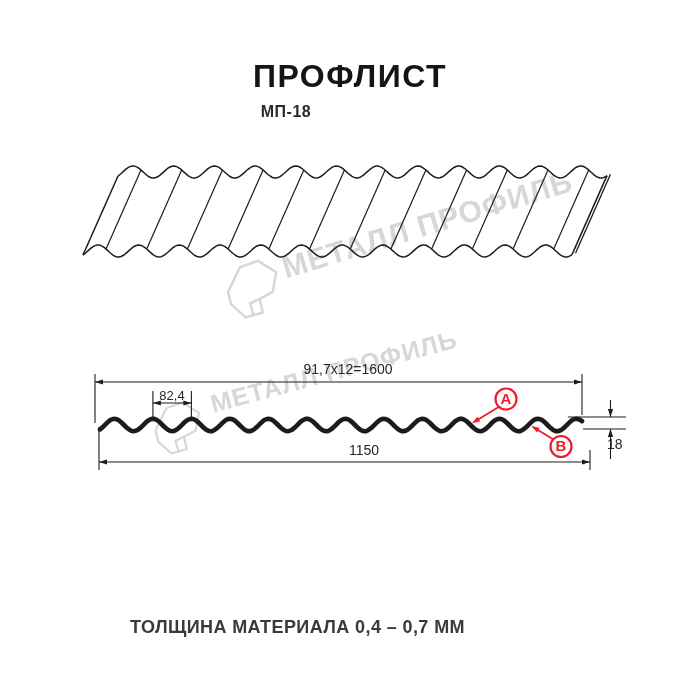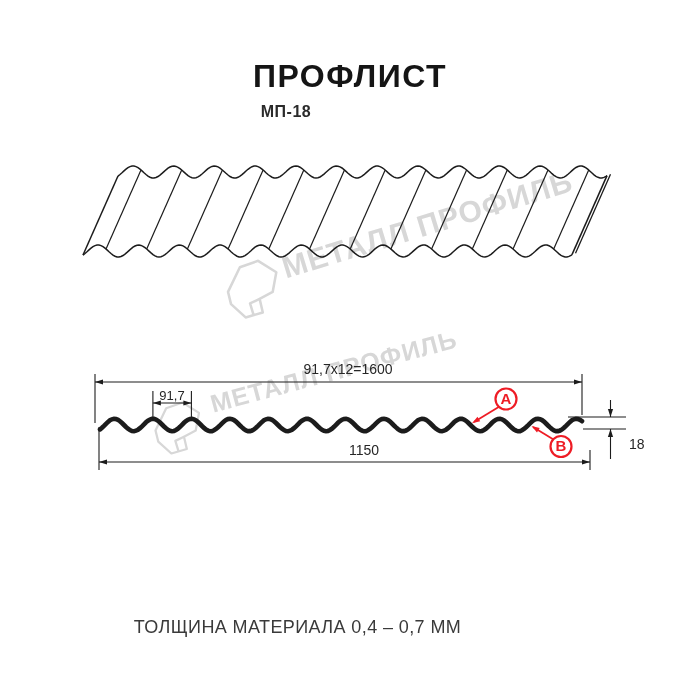--- a/index.html
+++ b/index.html
@@ -18,21 +18,21 @@
   .wm-logo1{left:220px;top:258px;width:66px;height:60px;transform:rotate(-8deg);}
   .wm-logo2{left:149px;top:400px;width:58px;height:54px;transform:rotate(-8deg);}
   #gfx{position:absolute;left:0;top:0;z-index:2;pointer-events:none;}
   .dim-label{position:absolute;z-index:3;font-size:14px;color:#262626;white-space:nowrap;
          transform:translate(-50%,-50%);}
   .dim-label.small{font-size:13px;}
   .dim-label.left-anchor{transform:translate(0,-50%);}
   .circ-label{position:absolute;z-index:3;font-size:15px;font-weight:600;
          transform:translate(-50%,-52%);}
   .footer{position:absolute;left:0;top:617px;width:595px;text-align:center;
-         font-size:18px;font-weight:400;letter-spacing:.4px;color:#3a3a3a;}
+         font-size:18px;font-weight:700;letter-spacing:.4px;color:#3a3a3a;}
 </style>
 </head>
 <body>
 
 <div class="stage">
 
   <h1 class="title">ПРОФЛИСТ</h1>
   <div class="subtitle">МП-18</div>
 
   <div class="wm">
@@ -93,21 +93,21 @@
       <path d="M610.5,429L607.9,437.0L613.1,437.0Z" fill="#1c1c1c" stroke="none"></path>
       <circle cx="506" cy="399" r="10.5" stroke="#ee1c25" stroke-width="2.2" fill="none"></circle>
       <circle cx="561" cy="446.5" r="10.5" stroke="#ee1c25" stroke-width="2.2" fill="none"></circle>
       <path d="M499.5,406.5L474,422" stroke="#ee1c25" stroke-width="1.8" fill="none"></path>
       <path d="M472,423.2L480.2,421.3L477.5,416.8Z" fill="#ee1c25" stroke="none"></path>
       <path d="M553.5,439.5L533,427" stroke="#ee1c25" stroke-width="1.8" fill="none"></path>
       <path d="M531.5,426L537.0,432.4L539.7,427.9Z" fill="#ee1c25" stroke="none"></path>
     </svg>
 
   <span class="dim-label" style="left:348px;top:369px;">91,7x12=1600</span>
-  <span class="dim-label small" style="left:172px;top:395px;">91,7</span>
+  <span class="dim-label small" style="left:172px;top:395px;">82,4</span>
   <span class="dim-label" style="left:364px;top:450px;">1150</span>
-  <span class="dim-label left-anchor" style="left:629px;top:444px;">18</span>
+  <span class="dim-label left-anchor" style="left:607px;top:444px;">18</span>
 
   <span class="circ-label" id="labA" style="left: 506px; top: 399px; color: rgb(238, 28, 37);">A</span>
   <span class="circ-label" id="labB" style="left: 561px; top: 446px; color: rgb(238, 28, 37);">B</span>
 
   <div class="footer">ТОЛЩИНА МАТЕРИАЛА 0,4 – 0,7 ММ</div>
 </div>
 
 </body></html>

